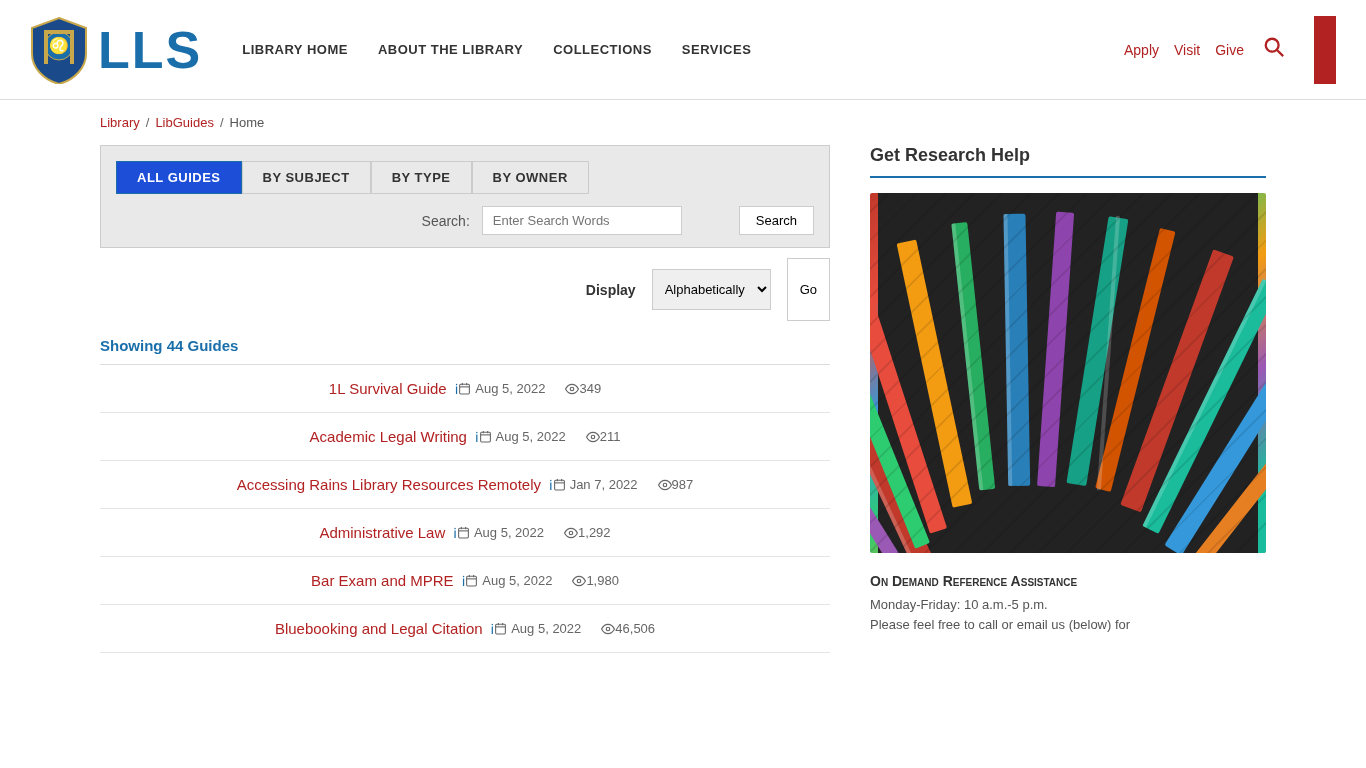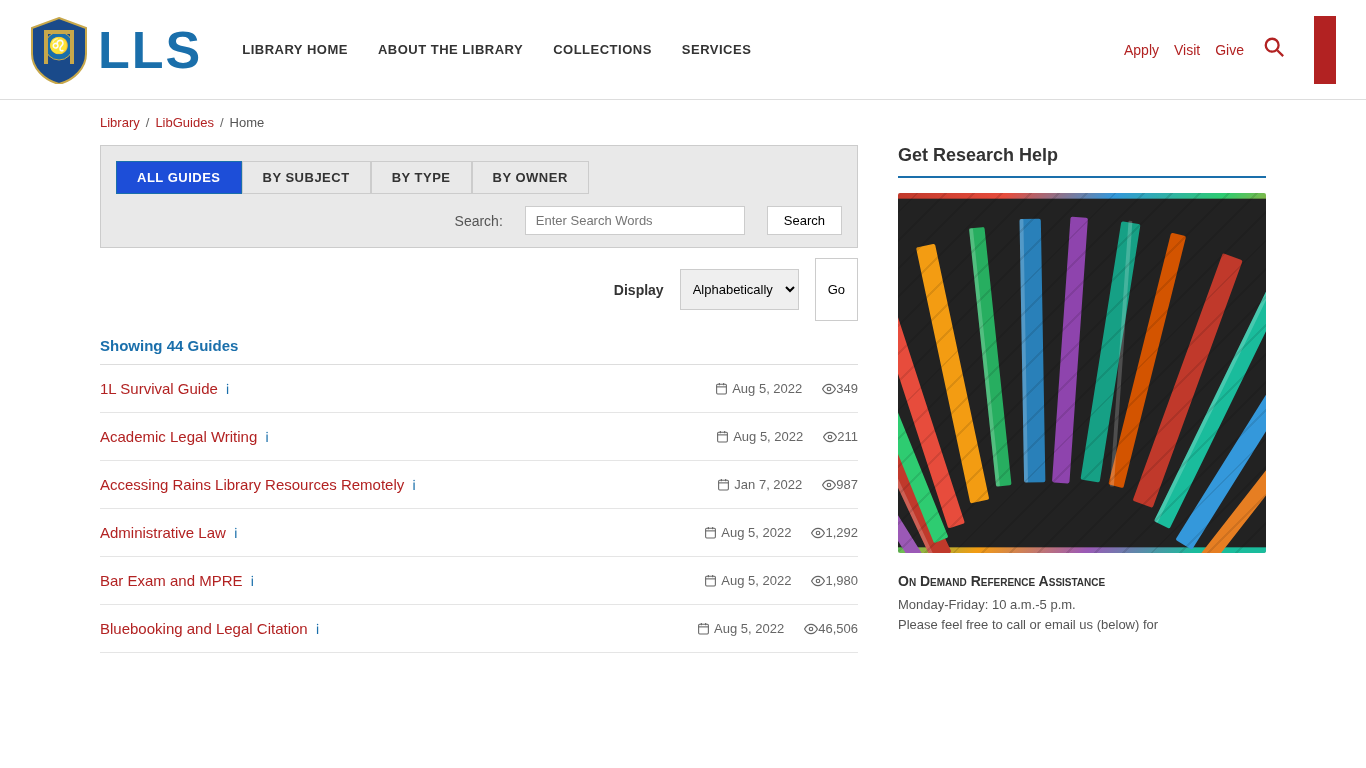--- a/index.html
+++ b/index.html
@@ -92,21 +92,21 @@
     .main-content {
       display: flex;
       padding: 0 100px 40px;
       gap: 40px;
     }
     .left-panel {
       flex: 1;
       min-width: 0;
     }
     .right-panel {
-      width: 368px;
+      width: 396px;
       flex-shrink: 0;
     }
 
     
     .tabs-container {
       background: #e9e9e9;
       padding: 15px 15px 0;
       border: 1px solid #ccc;
       border-bottom: none;
     }
@@ -133,40 +133,41 @@
 
     
     .search-bar-container {
       background: #e9e9e9;
       padding: 12px 15px;
       border: 1px solid #ccc;
       border-top: none;
       display: flex;
       align-items: center;
       justify-content: flex-end;
-      gap: 22px;
+      gap: 12px;
     }
     .search-label {
       font-size: 14px;
       color: #555;
     }
     .search-input {
       padding: 6px 10px;
       border: 1px solid #ccc;
       font-size: 13px;
-      width: 220px;
+      width: 200px;
       color: #999;
     }
     .search-btn {
       padding: 6px 16px;
       background: #fff;
       border: 1px solid #ccc;
       font-size: 13px;
       cursor: pointer;
       font-weight: 500;
+      margin-left: 45px;
     }
 
     
     .display-row {
       display: flex;
       align-items: center;
       justify-content: flex-end;
       padding: 10px 0;
       gap: 16px;
     }
@@ -195,21 +196,21 @@
       font-weight: 600;
       color: #1a6fab;
       padding: 6px 0 10px;
       border-bottom: 1px solid #ddd;
     }
 
     
     .guide-item {
       display: flex;
       align-items: center;
-      justify-content: space-between;
+      justify-content: center;
       padding: 14px 0;
       border-bottom: 1px solid #e5e5e5;
     }
     .guide-left {
       display: flex;
       align-items: center;
       gap: 8px;
     }
     .guide-link {
       color: #b22222;

